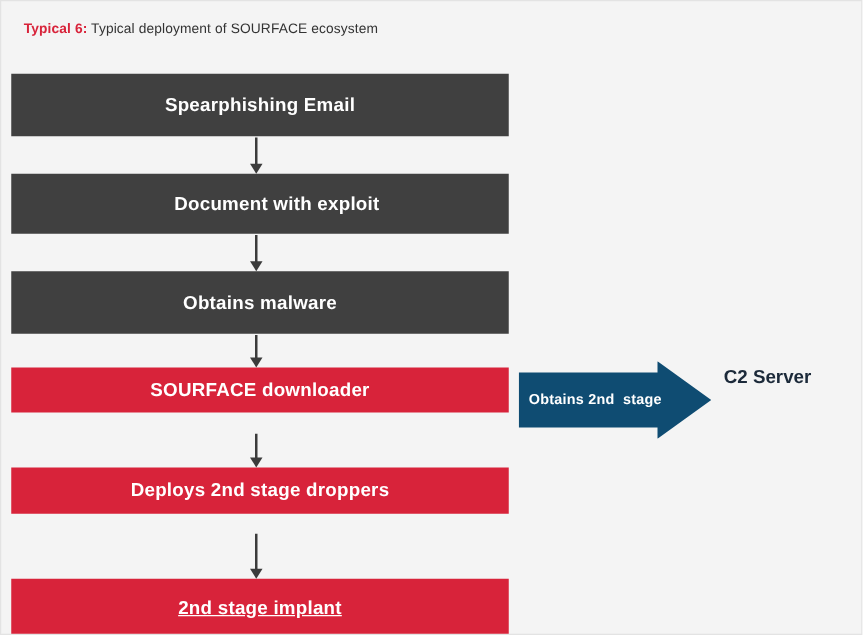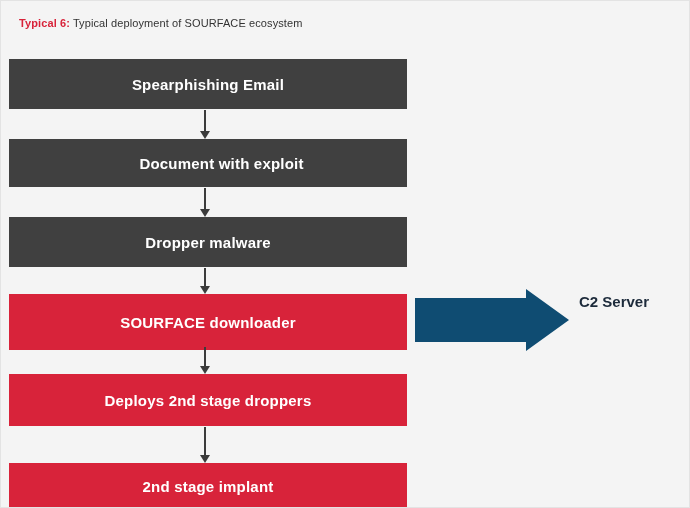--- a/index.html
+++ b/index.html
@@ -49,23 +49,23 @@
     font-size: 15px;
     letter-spacing: 0.2px;
     box-sizing: border-box;
   }
   .flow-box.blue { background: #404040; }
   .flow-box.red  { background: #d8233a; }
 
   .box1 { top: 58px;  height: 50px; }
   .box2 { top: 138px; height: 48px; padding-left: 27px; }
   .box3 { top: 216px; height: 50px; }
-  .box4 { top: 293px; height: 56px; }
-  .box5 { top: 373px; height: 52px; }
-  .box6 { top: 462px; height: 46px; }
+  .box4 { top: 293px; height: 36px; }
+  .box5 { top: 373px; height: 37px; }
+  .box6 { top: 462px; height: 46px; text-decoration: underline; }
 
   
   .connector {
     position: absolute;
     left: 203px;
     width: 2px;
     background: #3b3b3b;
   }
   .connector::after {
     content: "";
@@ -148,33 +148,34 @@
 <body>
 
 <div id="page">
 
   <div id="caption">
     <span class="fig-label">Typical 6:</span><span class="fig-text"> Typical deployment of SOURFACE ecosystem</span>
   </div>
 
   <div class="flow-box blue box1">Spearphishing Email</div>
   <div class="flow-box blue box2">Document with exploit</div>
-  <div class="flow-box blue box3">Dropper malware</div>
+  <div class="flow-box blue box3">Obtains malware</div>
   <div class="flow-box red  box4">SOURFACE downloader</div>
   <div class="flow-box red  box5">Deploys 2nd stage droppers</div>
   <div class="flow-box red  box6">2nd stage implant</div>
 
 
   <div class="connector conn1"></div>
   <div class="connector conn2"></div>
   <div class="connector conn3"></div>
   <div class="connector conn4"></div>
   <div class="connector conn5"></div>
 
   <div id="c2-arrow">
     <svg width="154" height="62" viewBox="0 0 154 62">
       <polygon points="0,9 111,9 111,0 154,31 111,62 111,53 0,53" fill="#0f4c72"></polygon>
     </svg>
+    <div id="c2-arrow-label">Obtains 2nd  stage</div>
   </div>
 
   <div id="c2-server">C2 Server</div>
 
 </div>
 
 </body></html>

